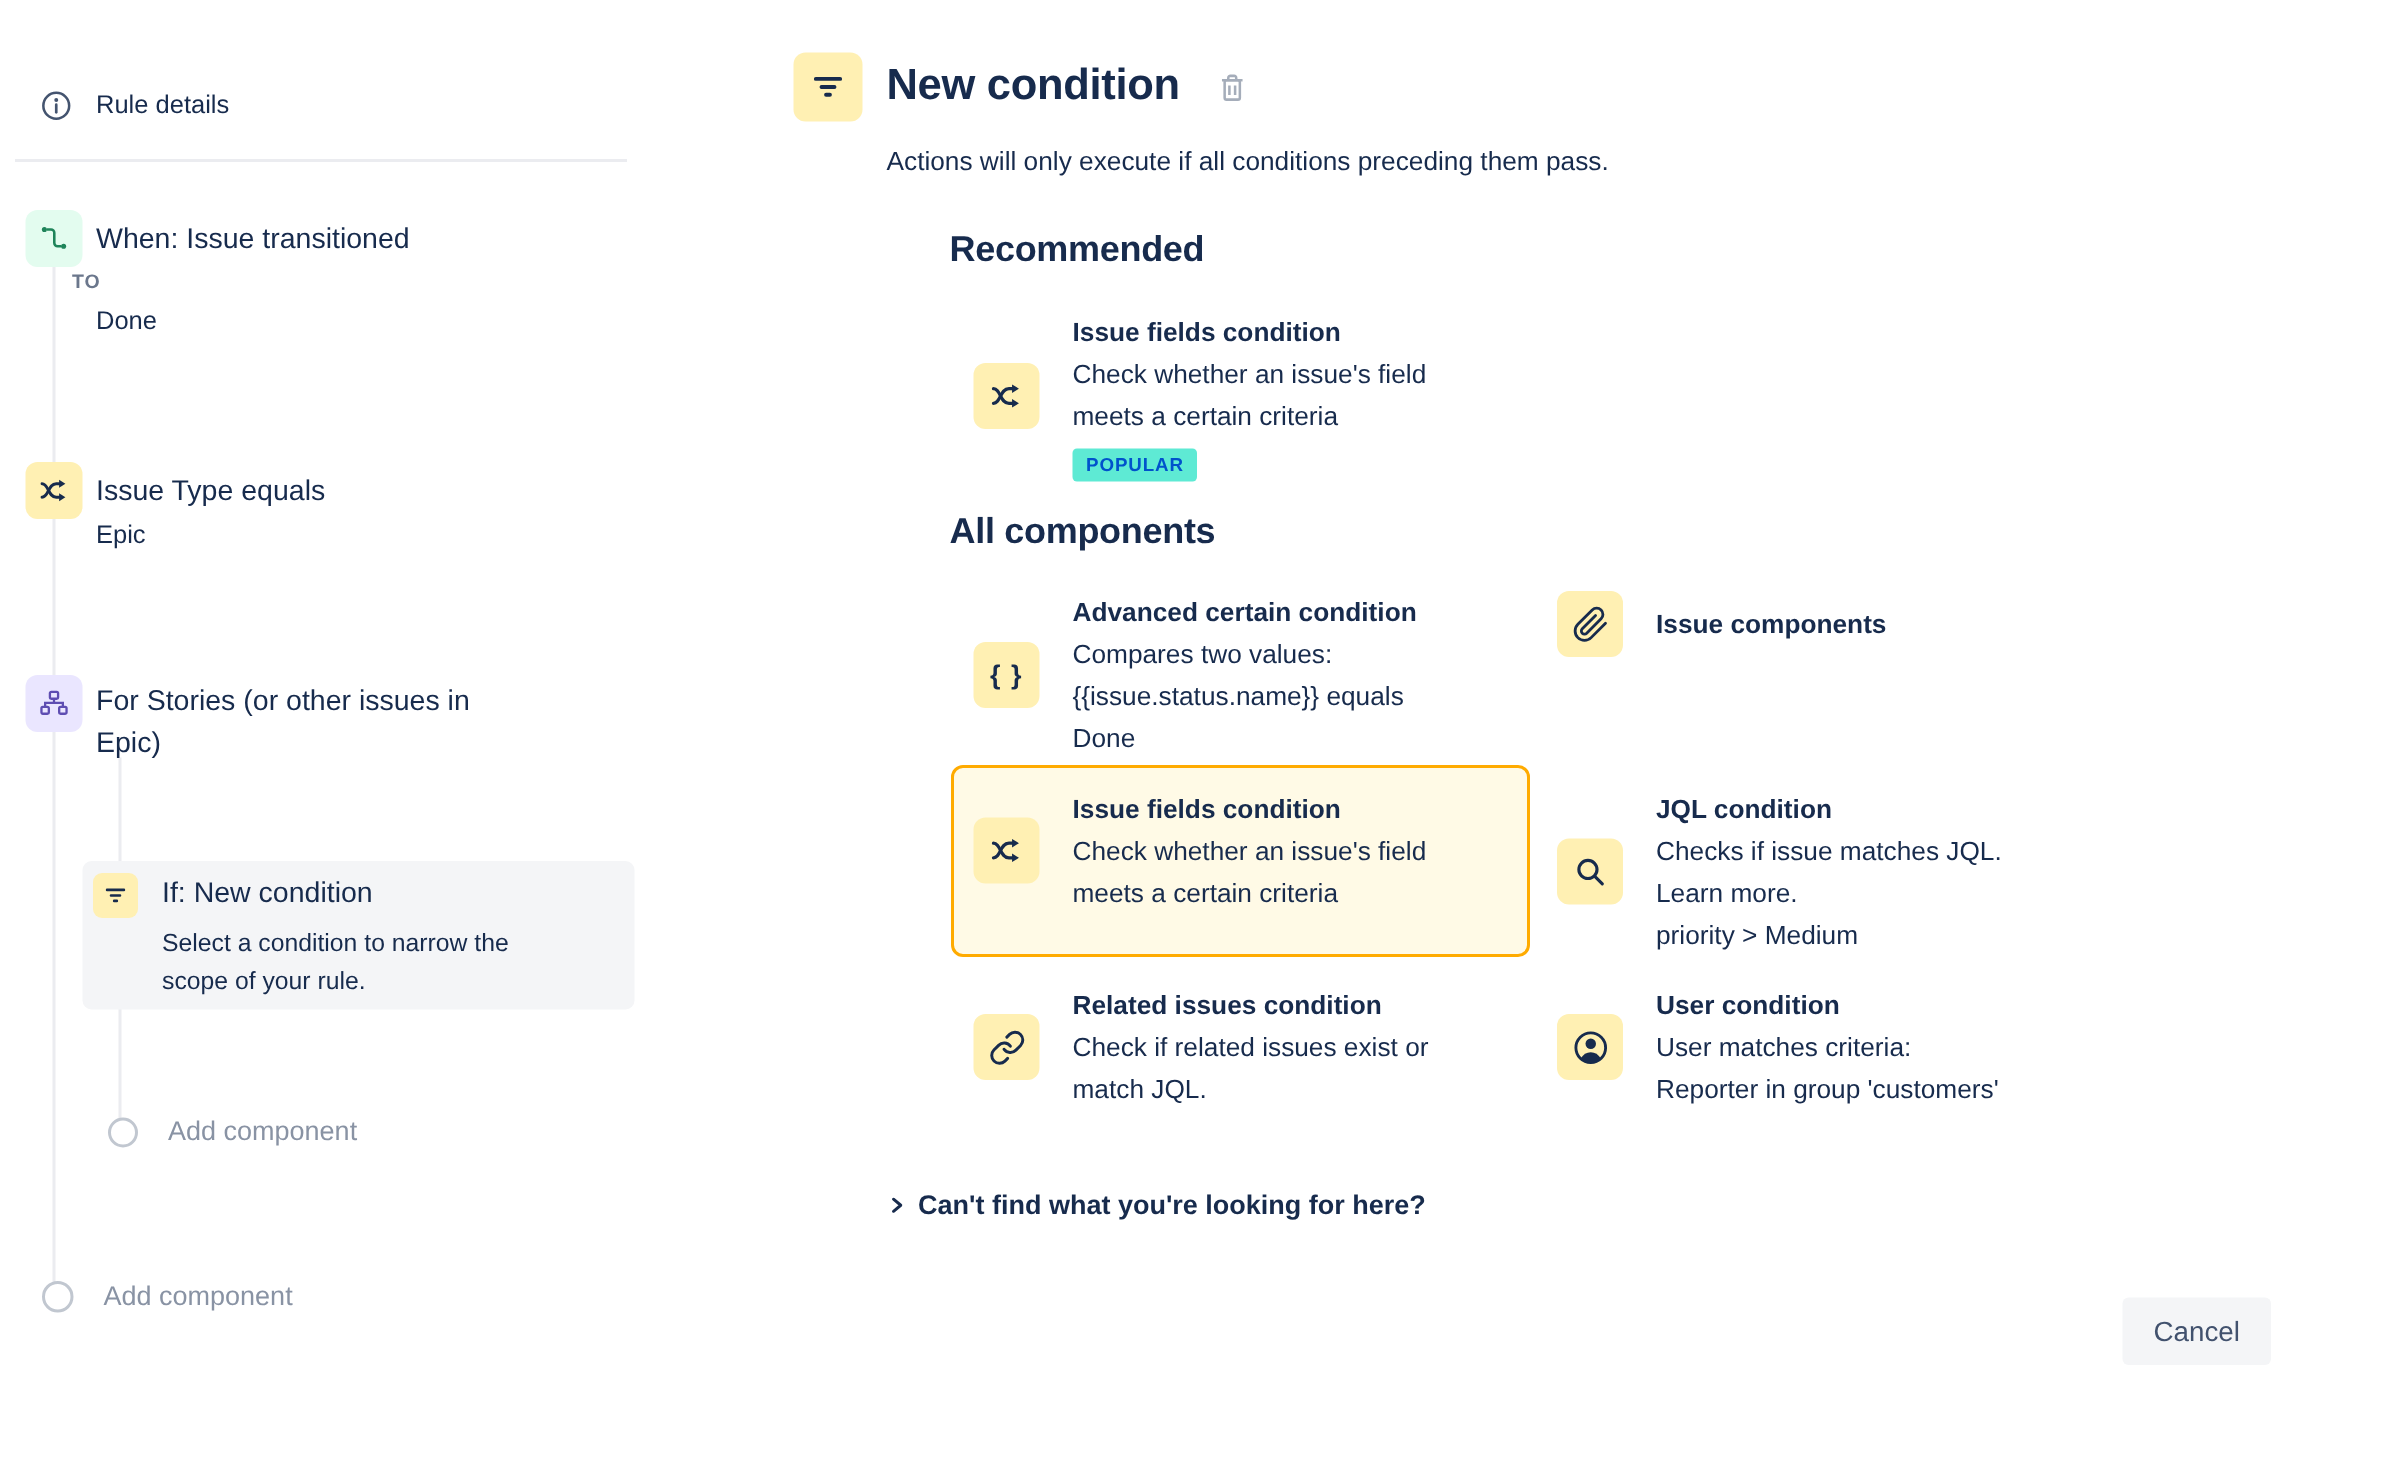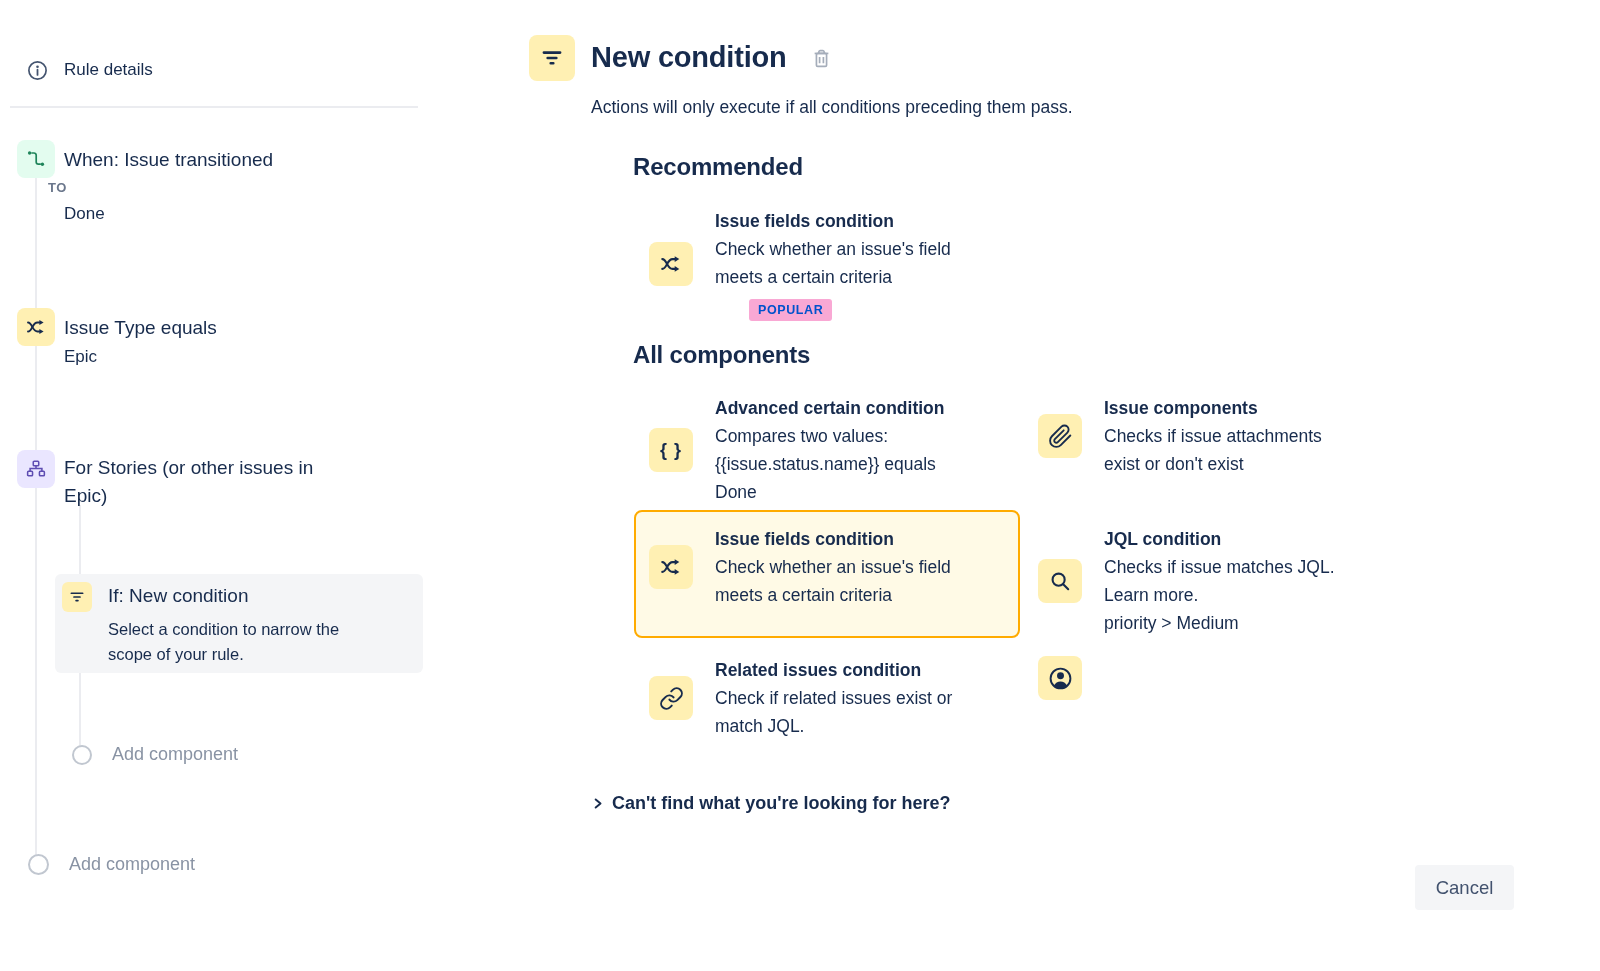--- a/index.html
+++ b/index.html
@@ -33,22 +33,22 @@
   .trash{left:813px;top:49px;cursor:pointer;}
   .subtitle{left:591px;top:97px;font-size:17.5px;}
   .section-h{font-size:24px;font-weight:bold;letter-spacing:-.2px;}
   .h-reco{left:633px;top:153px;}
   .h-all{left:633px;top:341px;}
   .comp{display:flex;gap:22px;align-items:center;cursor:pointer;}
   .comp-icon{width:44px;height:44px;border-radius:8px;background:#FFF0B3;display:flex;align-items:center;justify-content:center;flex:none;}
   .comp-text{width:310px;}
   .comp-title{font-size:17.5px;font-weight:bold;line-height:28px;}
   .comp-desc{font-size:17.5px;line-height:28px;white-space:pre-line;}
-  .badge{display:inline-block;margin-top:8px;background:#f9a8d4;color:#0052CC;
-         font-size:12.5px;font-weight:bold;letter-spacing:.6px;padding:4px 9px;border-radius:3px;margin-left:34px;}
+  .badge{display:inline-block;margin-top:8px;background:#5eead4;color:#0052CC;
+         font-size:12.5px;font-weight:bold;letter-spacing:.6px;padding:4px 9px;border-radius:3px;}
   .c-reco{left:649px;top:207px;}
   .c1{left:649px;top:394px;}
   .c2{left:1038px;top:394px;}
   .sel-card{left:634px;top:510px;width:386px;height:128px;background:#FFFAE6;border:2px solid #FFAB00;border-radius:8px;box-sizing:border-box;}
   .c3{left:13px;top:13px;}
   .c4{left:1038px;top:525px;}
   .c5{left:649px;top:656px;}
   .c6{left:1038px;top:656px;}
   .braces{font-size:18px;font-weight:bold;color:#172B4D;letter-spacing:1px;}
   .footer-link{left:591px;top:793px;display:flex;align-items:center;gap:7px;cursor:pointer;}
@@ -177,22 +177,20 @@
 </div>
 
 <div class="abs comp c2">
   <span class="comp-icon">
     <svg width="25" height="25" viewBox="0 0 24 24" fill="none" stroke="#172B4D" stroke-width="1.8" stroke-linecap="round" stroke-linejoin="round">
       <path d="M21.44 11.05l-9.19 9.19a6 6 0 0 1-8.49-8.49l9.19-9.19a4 4 0 1 1 5.66 5.66L9.41 17.41a2 2 0 0 1-2.83-2.83l8.49-8.48"></path>
     </svg>
   </span>
   <div class="comp-text">
     <div class="comp-title">Issue components</div>
-    <div class="comp-desc">Checks if issue attachments
-exist or don't exist</div>
   </div>
 </div>
 
 <div class="abs sel-card">
   <div class="comp c3" style="position:absolute;">
     <span class="comp-icon">
       <svg width="24" height="24" viewBox="0 0 22 22" fill="none">
         <path d="M3 6.5 C7.5 6.5 7 15.5 12.5 15.5 H14.6" stroke="#172B4D" stroke-width="1.9" stroke-linecap="round"></path>
         <path d="M3 15.5 C7.5 15.5 7 6.5 12.5 6.5 H14.6" stroke="#172B4D" stroke-width="1.9" stroke-linecap="round"></path>
         <path d="M14.4 12.9 L18.6 15.5 L14.4 18.1 Z" fill="#172B4D"></path>
@@ -237,20 +235,25 @@
 </div>
 
 <div class="abs comp c6">
   <span class="comp-icon">
     <svg width="27" height="27" viewBox="0 0 24 24" fill="none">
       <circle cx="12" cy="12" r="8.8" stroke="#172B4D" stroke-width="1.7"></circle>
       <circle cx="12" cy="9.6" r="3.1" fill="#172B4D"></circle>
       <path d="M6 18.4 C7.4 15.9 9.5 14.6 12 14.6 C14.5 14.6 16.6 15.9 18 18.4 C16.4 19.9 14.3 20.8 12 20.8 C9.7 20.8 7.6 19.9 6 18.4 Z" fill="#172B4D"></path>
     </svg>
   </span>
+  <div class="comp-text">
+    <div class="comp-title">User condition</div>
+    <div class="comp-desc">User matches criteria:
+Reporter in group 'customers'</div>
+  </div>
 </div>
 
 <div class="abs footer-link">
   <svg width="14" height="15" viewBox="0 0 15 15" fill="none">
     <path d="M5 3.2 L10.2 7.5 L5 11.8" stroke="#172B4D" stroke-width="2.1" stroke-linecap="round" stroke-linejoin="round"></path>
   </svg>
   <span>Can't find what you're looking for here?</span>
 </div>
 
 <button class="abs cancel-btn">Cancel</button>

